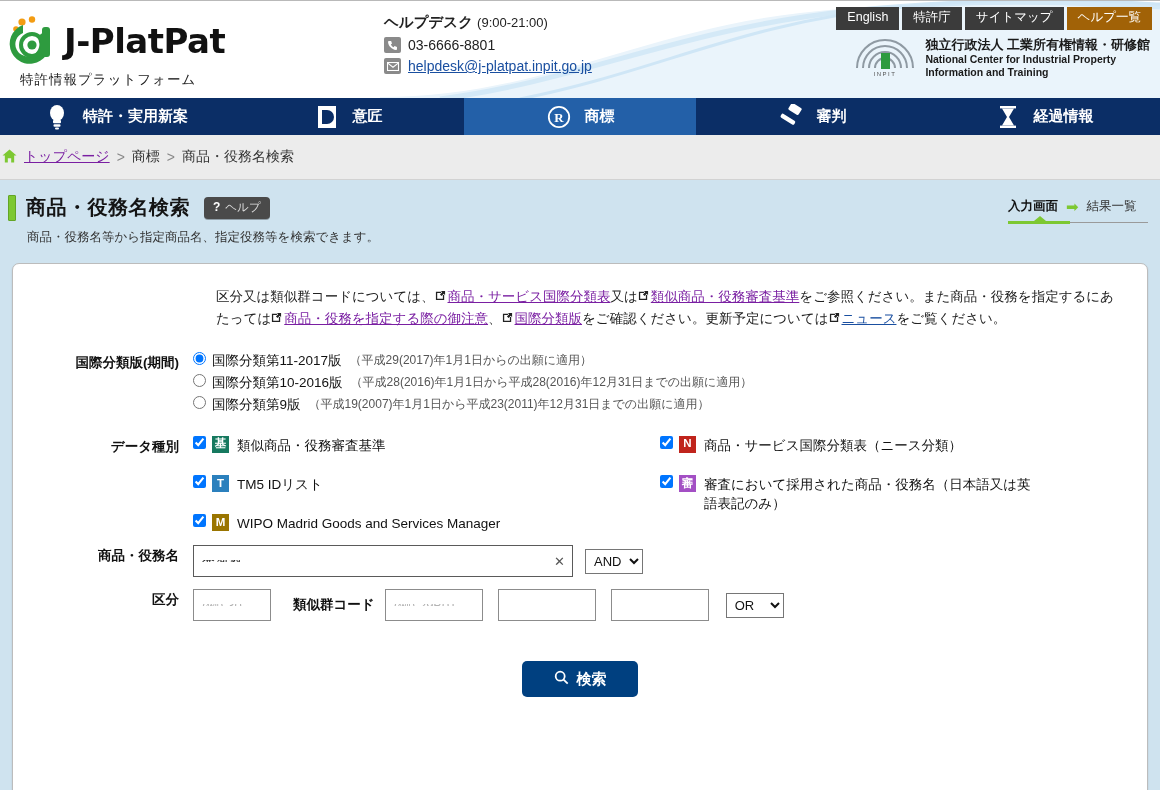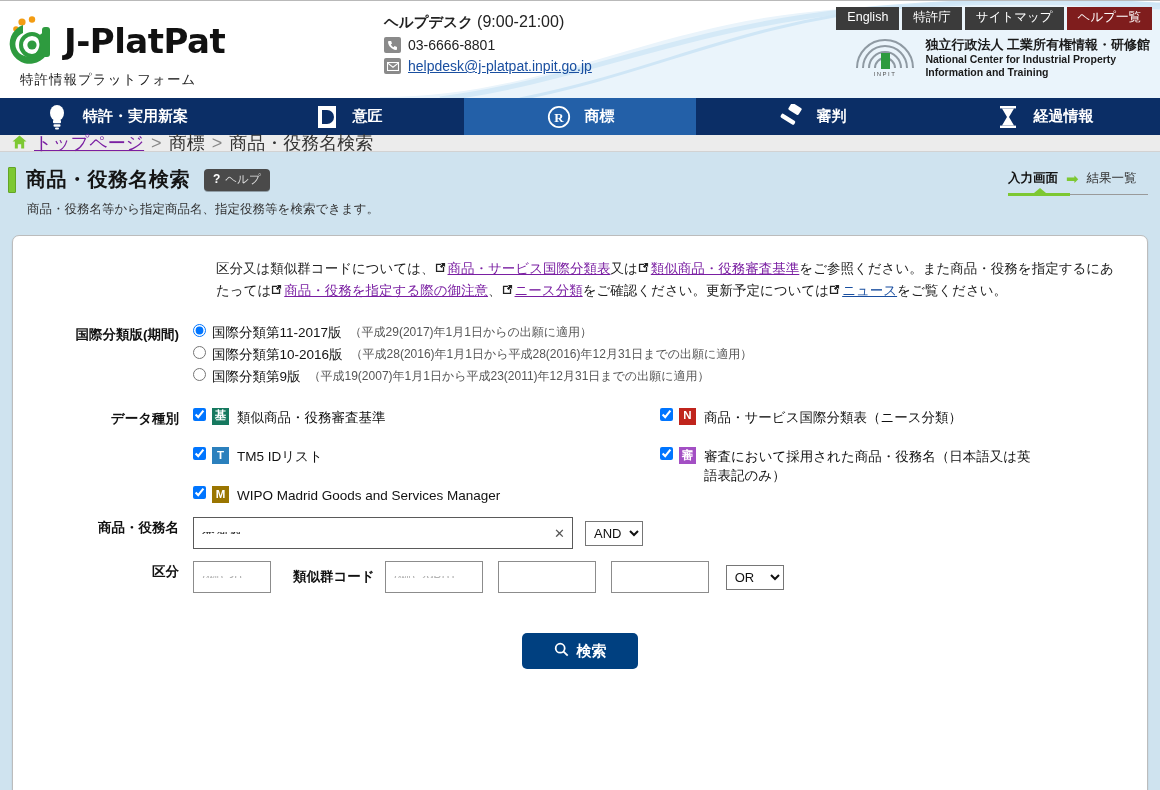--- a/index.html
+++ b/index.html
@@ -38,21 +38,21 @@
   .logo-sub {
     margin-left: 12px; margin-top: 4px;
     font-size: 13.5px; color: #222; letter-spacing: 1px;
   }
 
   .helpdesk {
     position: absolute; left: 384px; top: 12px;
     font-size: 13px; color: #222;
   }
   .helpdesk-title { font-weight: bold; font-size: 14.5px; }
-  .helpdesk-title span.hours { font-weight: normal; font-size: 16px; }
+  .helpdesk-title span.hours { font-weight: normal; font-size: 13px; }
   .hd-line { display: flex; align-items: flex-start; gap: 7px; margin-top: 5px; }
   .hd-icon {
     width: 17px; height: 16px; background: #8a8a8a; border-radius: 2px;
     display: inline-flex; align-items: center; justify-content: center;
     color: #fff; font-size: 11px; line-height: 1;
   }
   .hd-text { font-size: 14px; color: #222; }
   .hd-mail {
     font-size: 14px; color: #1a4fa0; text-decoration: underline;
   }
@@ -60,21 +60,21 @@
   .utilnav {
     position: absolute; right: 8px; top: 6px;
     display: flex; gap: 3px;
   }
   .utilnav a {
     display: inline-block;
     background: #3b3b3b; color: #fff;
     font-size: 12.5px; padding: 3px 11px 4px;
     text-decoration: none; line-height: 1.25;
   }
-  .utilnav a.alt { background: #7f1d1d; }
+  .utilnav a.alt { background: #a16207; }
 
   .inpit {
     position: absolute; right: 10px; top: 36px;
     display: flex; align-items: center; gap: 8px;
   }
   .inpit-logo { width: 64px; height: 40px; }
   .inpit-txt { line-height: 1.22; }
   .inpit-jp { font-size: 13px; font-weight: bold; color: #1a1a1a; }
   .inpit-en { font-size: 10.5px; font-weight: bold; color: #1a1a1a; }
 
@@ -88,24 +88,24 @@
     display: flex; align-items: center; justify-content: center;
     gap: 13px;
     color: #fff; font-size: 15px; font-weight: bold;
     cursor: pointer; text-decoration: none;
   }
   .navitem.active { background: #2360a8; }
   .navicon { display: flex; align-items: center; justify-content: center; width: 26px; }
 
   
   .breadcrumb {
-    height: 17px; background: #ececec;
+    height: 45px; background: #ececec;
     display: flex; align-items: center; gap: 7px;
-    padding-left: 12px;
-    font-size: 18px; color: #333;
+    padding-left: 2px;
+    font-size: 14px; color: #333;
     border-bottom: 1px solid #d2d2d2;
   }
   .breadcrumb a { color: #7a1fa2; text-decoration: underline; }
   .bc-sep { color: #888; }
 
   
   .titlewrap {
     position: relative;
     height: 83px;
     background: #cfe3ef;
@@ -409,21 +409,21 @@
     </span><a href="#">類似商品・役務審査基準</a><span>をご参照ください。また商品・役務を指定するにあたっては</span><span class="extlink">
       <svg width="11" height="11" viewBox="0 0 12 12" fill="#222">
           <path d="M1,2 L6.5,2 L6.5,3.4 L2.4,3.4 L2.4,9.6 L8.6,9.6 L8.6,5.5 L10,5.5 L10,11 L1,11 Z"></path>
           <path d="M6.4,1 L11,1 L11,5.6 L9.6,4.2 L7.2,6.6 L5.4,4.8 L7.8,2.4 Z"></path>
         </svg>
     </span><a href="#">商品・役務を指定する際の御注意</a><span>、</span><span class="extlink">
       <svg width="11" height="11" viewBox="0 0 12 12" fill="#222">
           <path d="M1,2 L6.5,2 L6.5,3.4 L2.4,3.4 L2.4,9.6 L8.6,9.6 L8.6,5.5 L10,5.5 L10,11 L1,11 Z"></path>
           <path d="M6.4,1 L11,1 L11,5.6 L9.6,4.2 L7.2,6.6 L5.4,4.8 L7.8,2.4 Z"></path>
         </svg>
-    </span><a href="#">ニース分類</a><span>をご確認ください。更新予定については</span><span class="extlink">
+    </span><a href="#">国際分類版</a><span>をご確認ください。更新予定については</span><span class="extlink">
       <svg width="11" height="11" viewBox="0 0 12 12" fill="#222">
           <path d="M1,2 L6.5,2 L6.5,3.4 L2.4,3.4 L2.4,9.6 L8.6,9.6 L8.6,5.5 L10,5.5 L10,11 L1,11 Z"></path>
           <path d="M6.4,1 L11,1 L11,5.6 L9.6,4.2 L7.2,6.6 L5.4,4.8 L7.8,2.4 Z"></path>
         </svg>
     </span><a href="#" class="blue">ニュース</a><span>をご覧ください。</span>
   </div>
 
   <div class="frow" style="margin-top:22px;">
     <div class="flabel">国際分類版(期間)</div>
     <div class="fbody">

